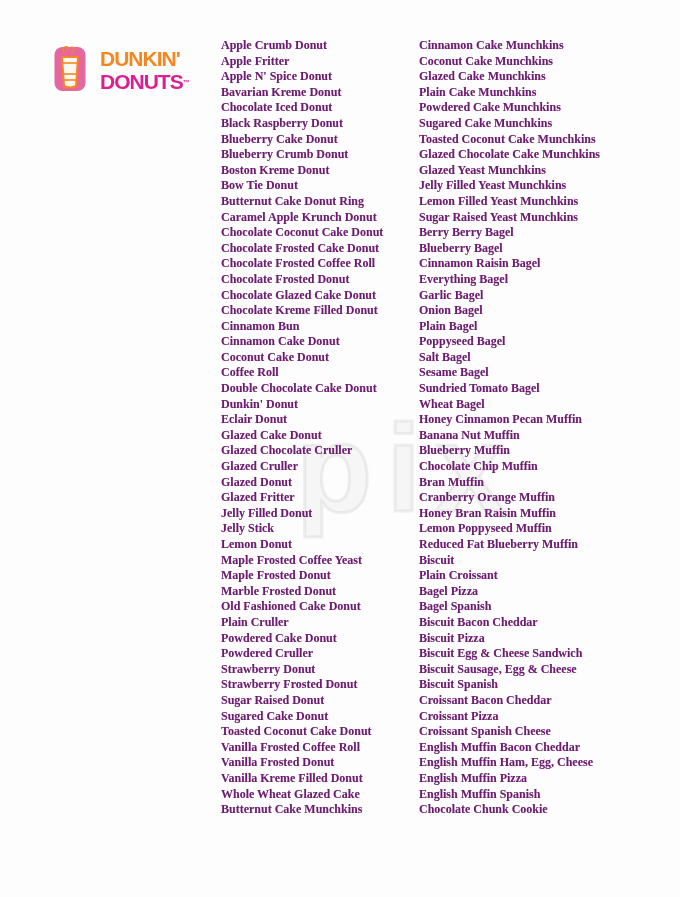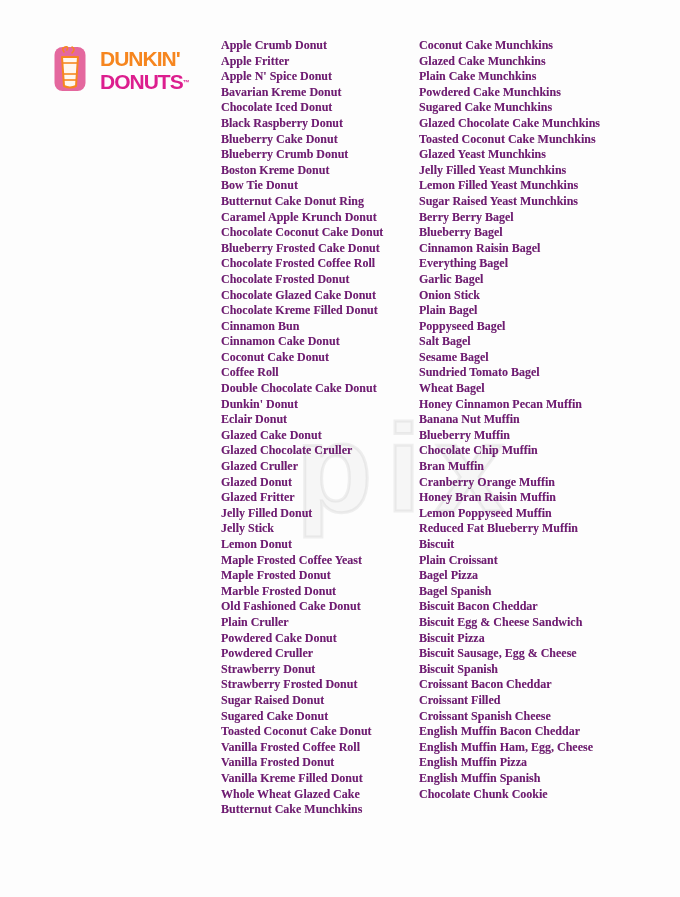--- a/index.html
+++ b/index.html
@@ -108,21 +108,21 @@
       <li>Bavarian Kreme Donut</li>
       <li>Chocolate Iced Donut</li>
       <li>Black Raspberry Donut</li>
       <li>Blueberry Cake Donut</li>
       <li>Blueberry Crumb Donut</li>
       <li>Boston Kreme Donut</li>
       <li>Bow Tie Donut</li>
       <li>Butternut Cake Donut Ring</li>
       <li>Caramel Apple Krunch Donut</li>
       <li>Chocolate Coconut Cake Donut</li>
-      <li>Blueberry Frosted Cake Donut</li>
+      <li>Chocolate Frosted Cake Donut</li>
       <li>Chocolate Frosted Coffee Roll</li>
       <li>Chocolate Frosted Donut</li>
       <li>Chocolate Glazed Cake Donut</li>
       <li>Chocolate Kreme Filled Donut</li>
       <li>Cinnamon Bun</li>
       <li>Cinnamon Cake Donut</li>
       <li>Coconut Cake Donut</li>
       <li>Coffee Roll</li>
       <li>Double Chocolate Cake Donut</li>
       <li>Dunkin' Donut</li>
@@ -148,63 +148,64 @@
       <li>Sugared Cake Donut</li>
       <li>Toasted Coconut Cake Donut</li>
       <li>Vanilla Frosted Coffee Roll</li>
       <li>Vanilla Frosted Donut</li>
       <li>Vanilla Kreme Filled Donut</li>
       <li>Whole Wheat Glazed Cake</li>
       <li>Butternut Cake Munchkins</li>
     </ul>
 
   <ul class="menu-col menu-col-right">
+      <li>Cinnamon Cake Munchkins</li>
       <li>Coconut Cake Munchkins</li>
       <li>Glazed Cake Munchkins</li>
       <li>Plain Cake Munchkins</li>
       <li>Powdered Cake Munchkins</li>
       <li>Sugared Cake Munchkins</li>
+      <li>Toasted Coconut Cake Munchkins</li>
       <li>Glazed Chocolate Cake Munchkins</li>
-      <li>Toasted Coconut Cake Munchkins</li>
       <li>Glazed Yeast Munchkins</li>
       <li>Jelly Filled Yeast Munchkins</li>
       <li>Lemon Filled Yeast Munchkins</li>
       <li>Sugar Raised Yeast Munchkins</li>
       <li>Berry Berry Bagel</li>
       <li>Blueberry Bagel</li>
       <li>Cinnamon Raisin Bagel</li>
       <li>Everything Bagel</li>
       <li>Garlic Bagel</li>
-      <li>Onion Stick</li>
+      <li>Onion Bagel</li>
       <li>Plain Bagel</li>
       <li>Poppyseed Bagel</li>
       <li>Salt Bagel</li>
       <li>Sesame Bagel</li>
       <li>Sundried Tomato Bagel</li>
       <li>Wheat Bagel</li>
       <li>Honey Cinnamon Pecan Muffin</li>
       <li>Banana Nut Muffin</li>
       <li>Blueberry Muffin</li>
       <li>Chocolate Chip Muffin</li>
       <li>Bran Muffin</li>
       <li>Cranberry Orange Muffin</li>
       <li>Honey Bran Raisin Muffin</li>
       <li>Lemon Poppyseed Muffin</li>
       <li>Reduced Fat Blueberry Muffin</li>
       <li>Biscuit</li>
       <li>Plain Croissant</li>
       <li>Bagel Pizza</li>
       <li>Bagel Spanish</li>
       <li>Biscuit Bacon Cheddar</li>
+      <li>Biscuit Pizza</li>
       <li>Biscuit Egg &amp; Cheese Sandwich</li>
-      <li>Biscuit Pizza</li>
       <li>Biscuit Sausage, Egg &amp; Cheese</li>
       <li>Biscuit Spanish</li>
       <li>Croissant Bacon Cheddar</li>
-      <li>Croissant Filled</li>
+      <li>Croissant Pizza</li>
       <li>Croissant Spanish Cheese</li>
       <li>English Muffin Bacon Cheddar</li>
       <li>English Muffin Ham, Egg, Cheese</li>
       <li>English Muffin Pizza</li>
       <li>English Muffin Spanish</li>
       <li>Chocolate Chunk Cookie</li>
     </ul>
 
 </div>
 

